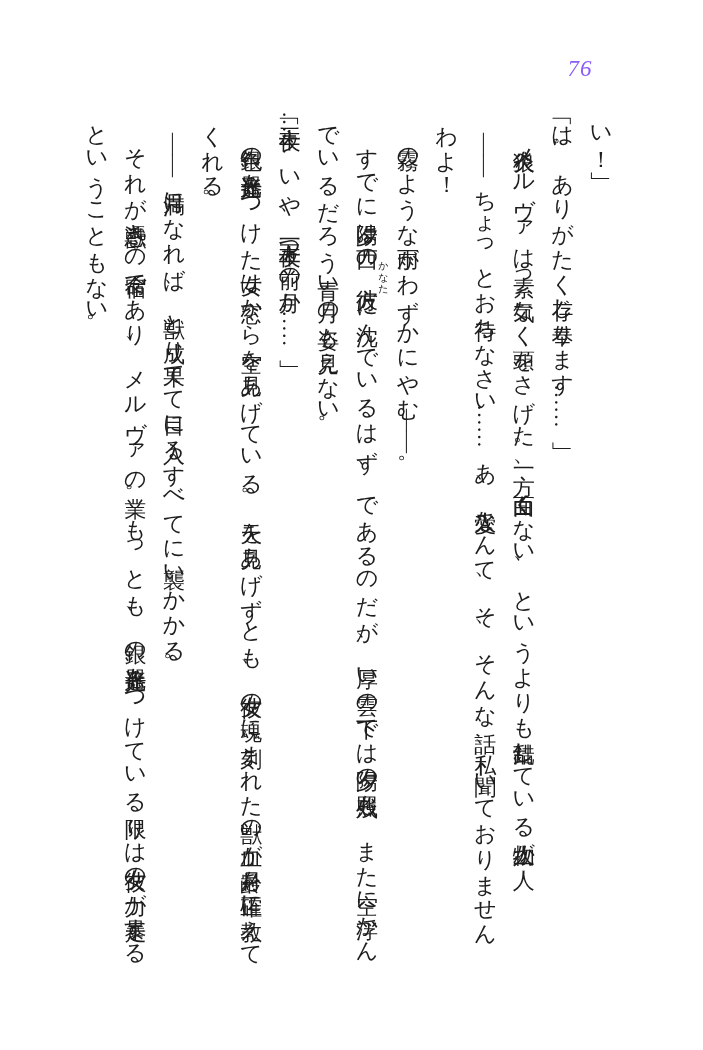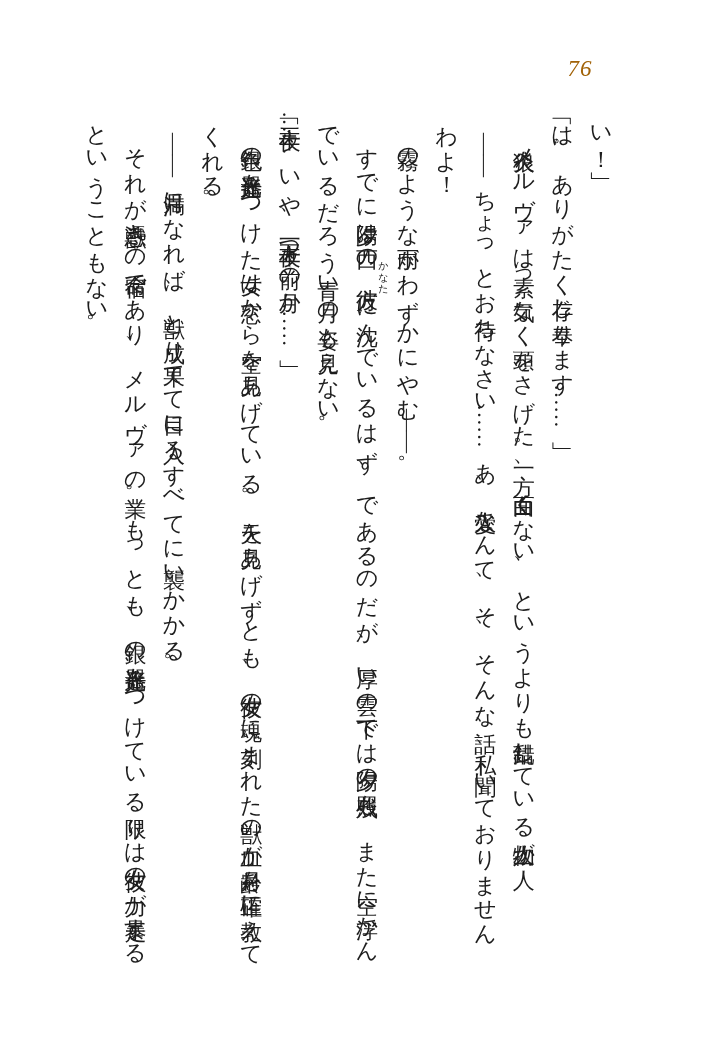--- a/index.html
+++ b/index.html
@@ -15,21 +15,21 @@
     font-family: "Liberation Serif", "DejaVu Serif", serif;
   }
   .page-number {
     position: absolute;
     top: 56px;
     left: 560px;
     width: 40px;
     text-align: center;
     font-size: 23px;
     font-style: italic;
-    color: #a16207;
+    color: #8b5cf6;
     letter-spacing: 1px;
   }
   .text-block {
     position: absolute;
     top: 111px;
     right: 83px;
     width: 582px;
     height: 845px;
     writing-mode: vertical-rl;
     -webkit-writing-mode: vertical-rl;

